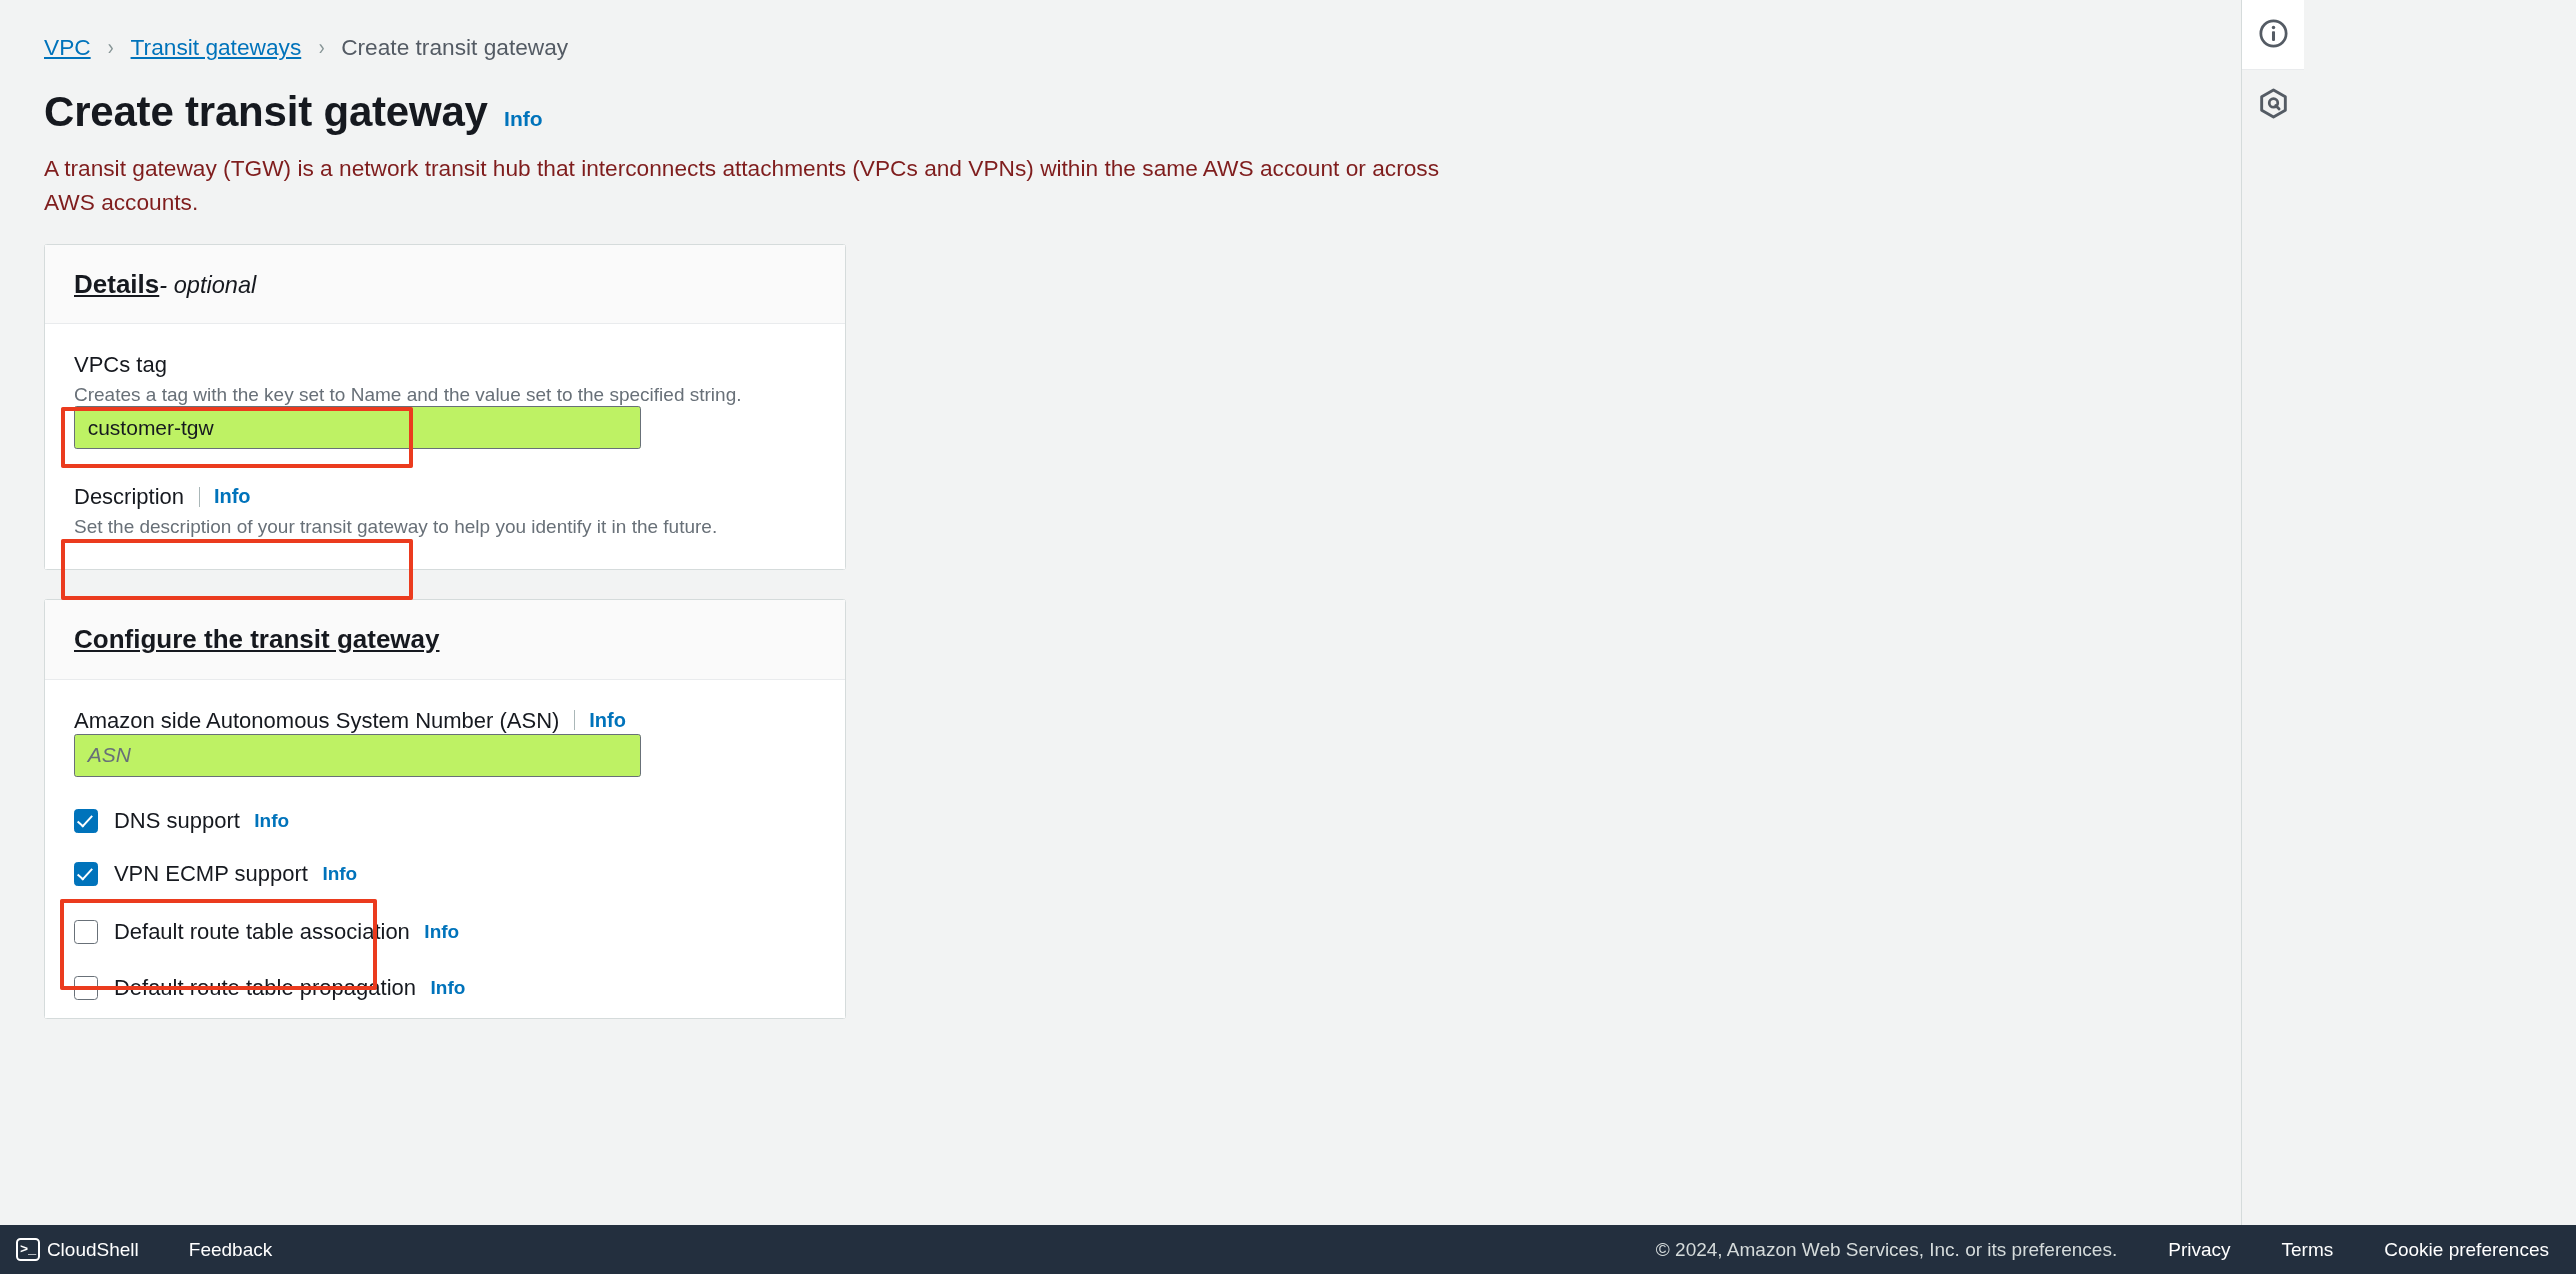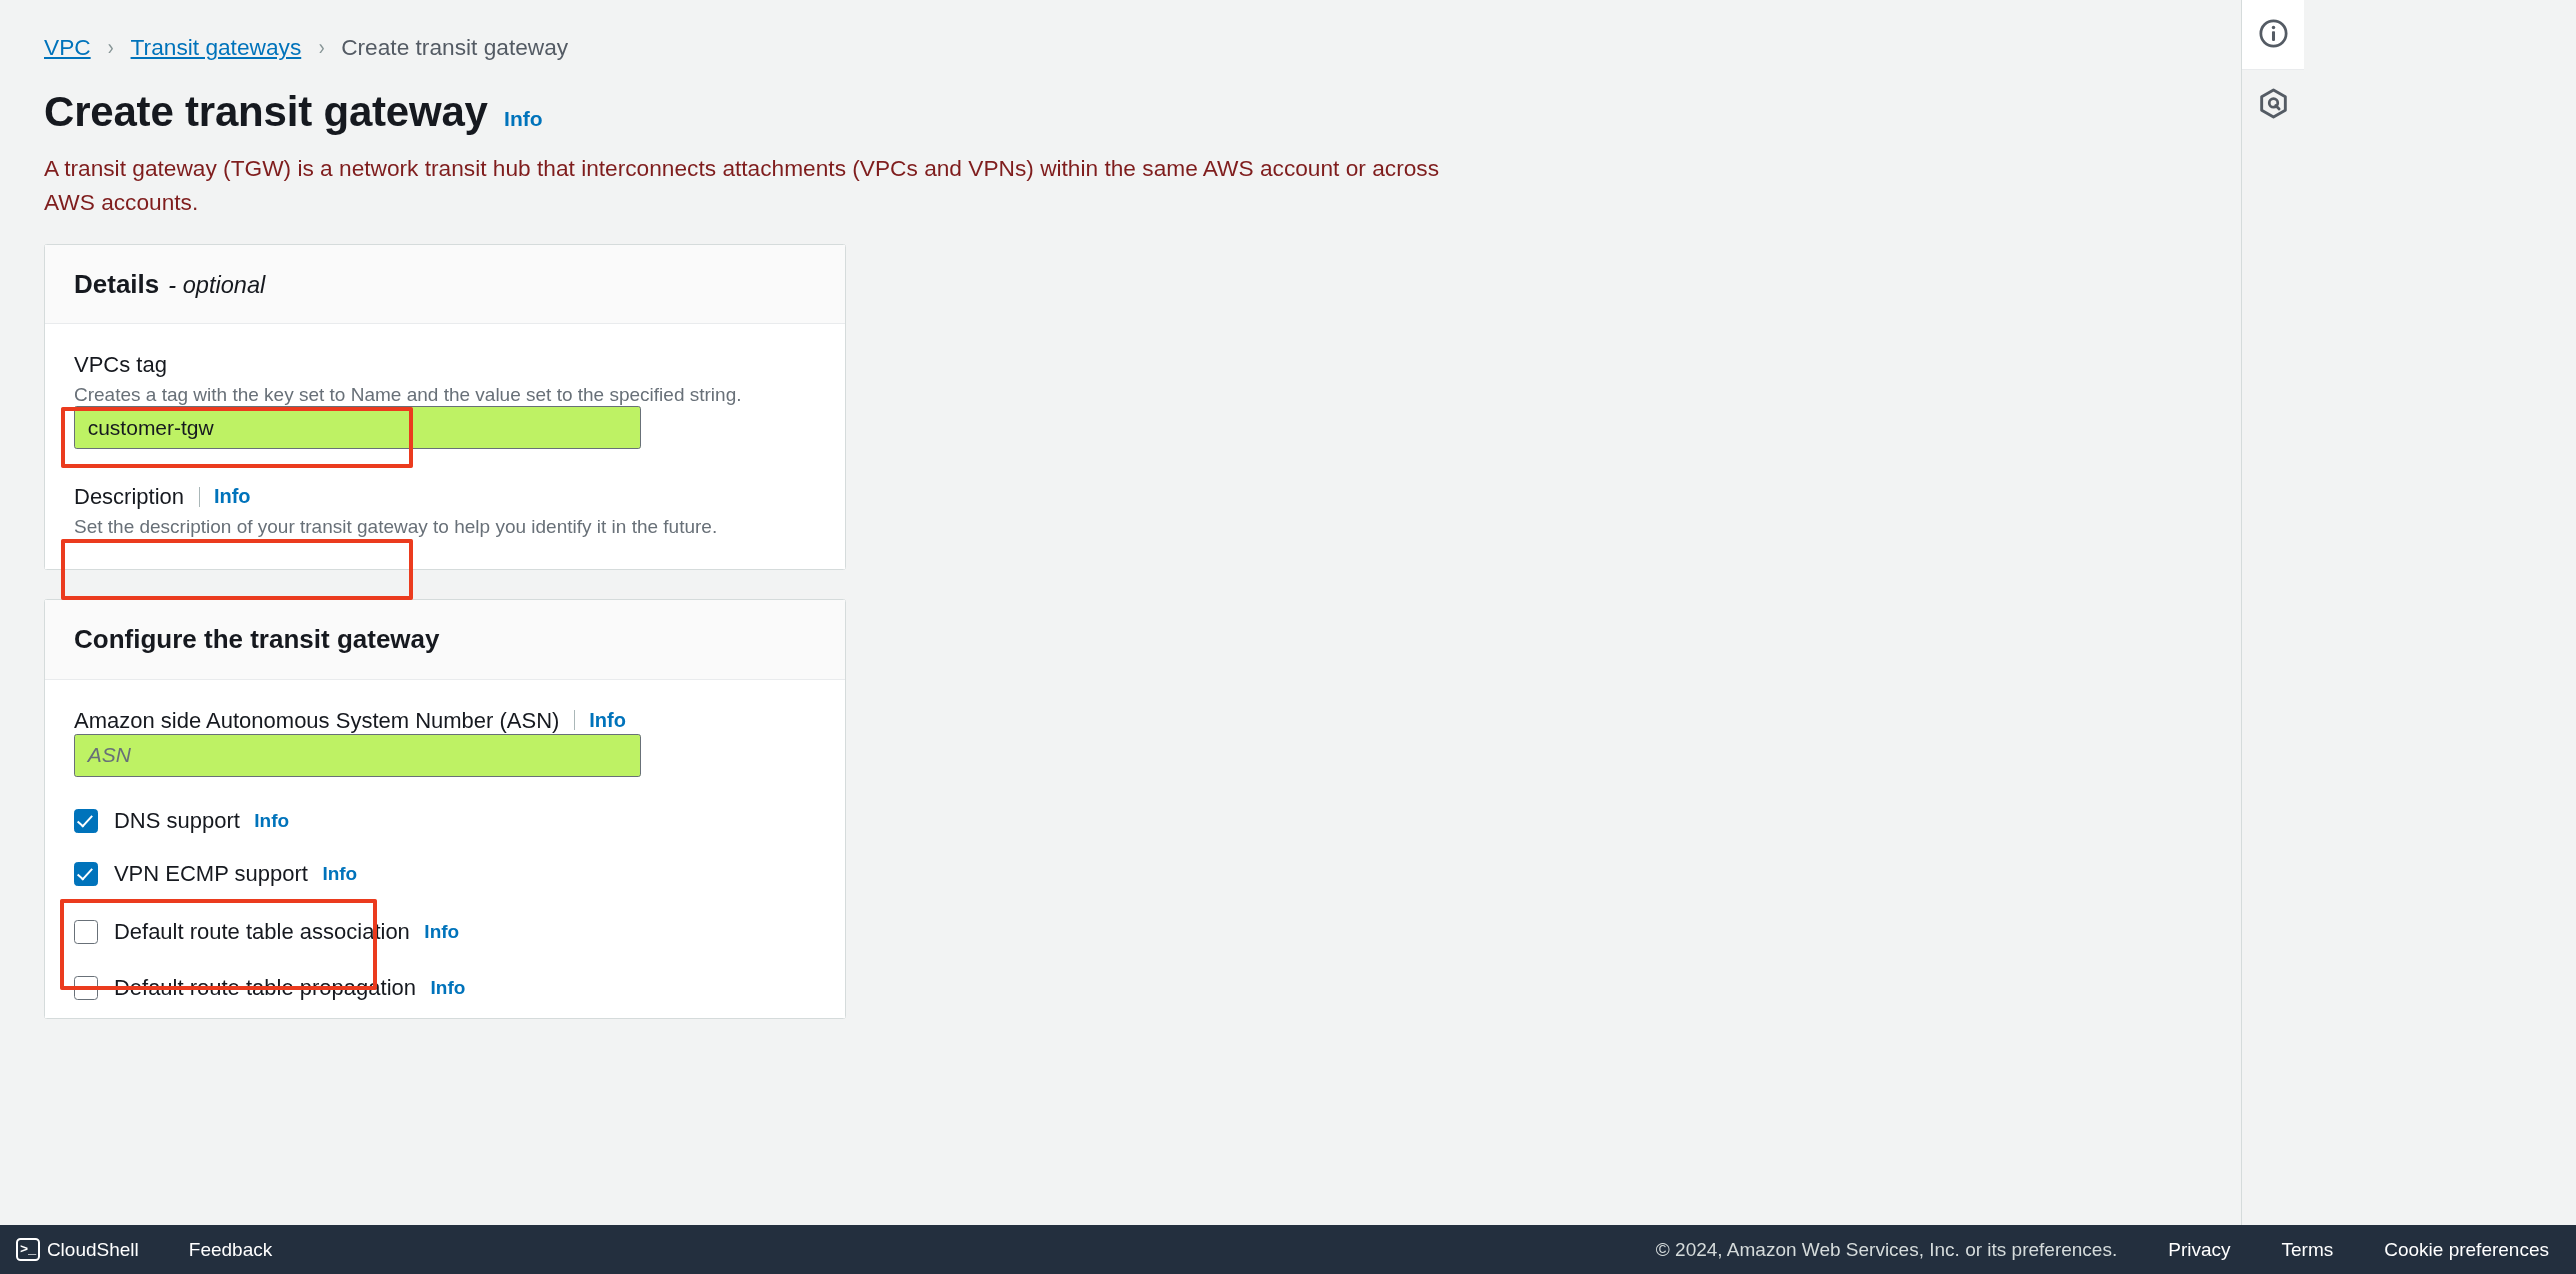--- a/index.html
+++ b/index.html
@@ -97,26 +97,26 @@
     background: #fafafa;
     border-bottom: 0.9px solid #e9ebed;
     padding: 23.6px 29px 23.6px 29px;
     display: flex;
     align-items: baseline;
   }
   .card-title {
     font-size: 26px;
     font-weight: 700;
     color: #16191f;
+    text-decoration: underline;
   }
   .card-title-suffix {
     font-size: 23.6px;
     font-style: italic;
     color: #16191f;
-    margin-left: 9px;
     font-weight: 400;
   }
   .card-body {
     padding: 27px 29px 31px 29px;
     background: #ffffff;
   }
   
   .field { position: relative; }
   .field + .field { margin-top: 27px; }
   .field-label-row {

